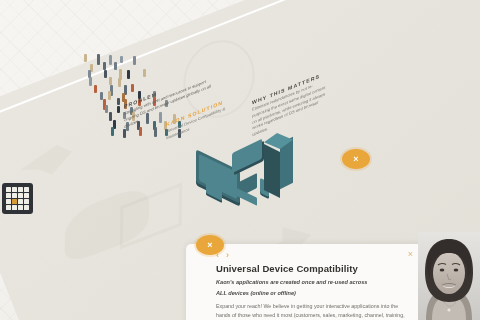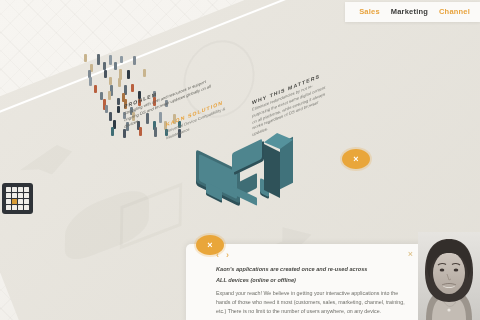--- a/index.html
+++ b/index.html
@@ -190,25 +190,20 @@
   <div class="bg-grid"></div>
   <div class="bg-lower"></div>
   <div class="diag-line"></div>
 
   <div class="wm wm-circle"></div>
   <div class="wm wm-cloud"></div>
   <div class="wm wm-plane"></div>
   <div class="wm wm-arrow"></div>
   <div class="wm wm-screen"></div>
 
-  <div class="nav">
-    <div class="nav-item">Sales</div>
-    <div class="nav-item active">Marketing</div>
-    <div class="nav-item">Channel</div>
-  </div>
 
   <div class="iso">
 
     <div class="crowd">
         <span class="person" style="left: 9.9px; top: 2.3px; height: 8px; background: rgb(200, 180, 142);"></span>
         <span class="person" style="left: 22.5px; top: 2.2px; height: 10.5px; background: rgb(95, 107, 116);"></span>
         <span class="person" style="left: 34.9px; top: 2.9px; height: 10.1px; background: rgb(142, 154, 163);"></span>
         <span class="person" style="left: 45.5px; top: 3.5px; height: 7.9px; background: rgb(142, 154, 163);"></span>
         <span class="person" style="left: 59.1px; top: 3.7px; height: 8.9px; background: rgb(127, 138, 147);"></span>
         <span class="person" style="left: 15.6px; top: 12.1px; height: 7.5px; background: rgb(200, 180, 142);"></span>
@@ -302,20 +297,21 @@
   <div class="orb orb-mid">
     <span class="glyph">×</span>
   </div>
 
   <div class="panel">
     <div class="panel-nav">
       <span class="chev">‹</span>
       <span class="chev">›</span>
     </div>
     <span class="panel-close">×</span>
+    <div class="panel-title">Universal Device Compatibility</div>
     <div class="panel-sub">Kaon's applications are created once and re-used across</div>
     <div class="panel-sub" style="margin-top:1px;">ALL devices (online or offline)</div>
     <div class="panel-body">Expand your reach! We believe in getting your interactive applications into the hands of those who need it most (customers, sales, marketing, channel, training, etc.) There is no limit to the number of users anywhere, on any device.</div>
   </div>
 
   <div class="orb orb-panel">
     <span class="glyph">×</span>
   </div>
 
   <div class="portrait">

